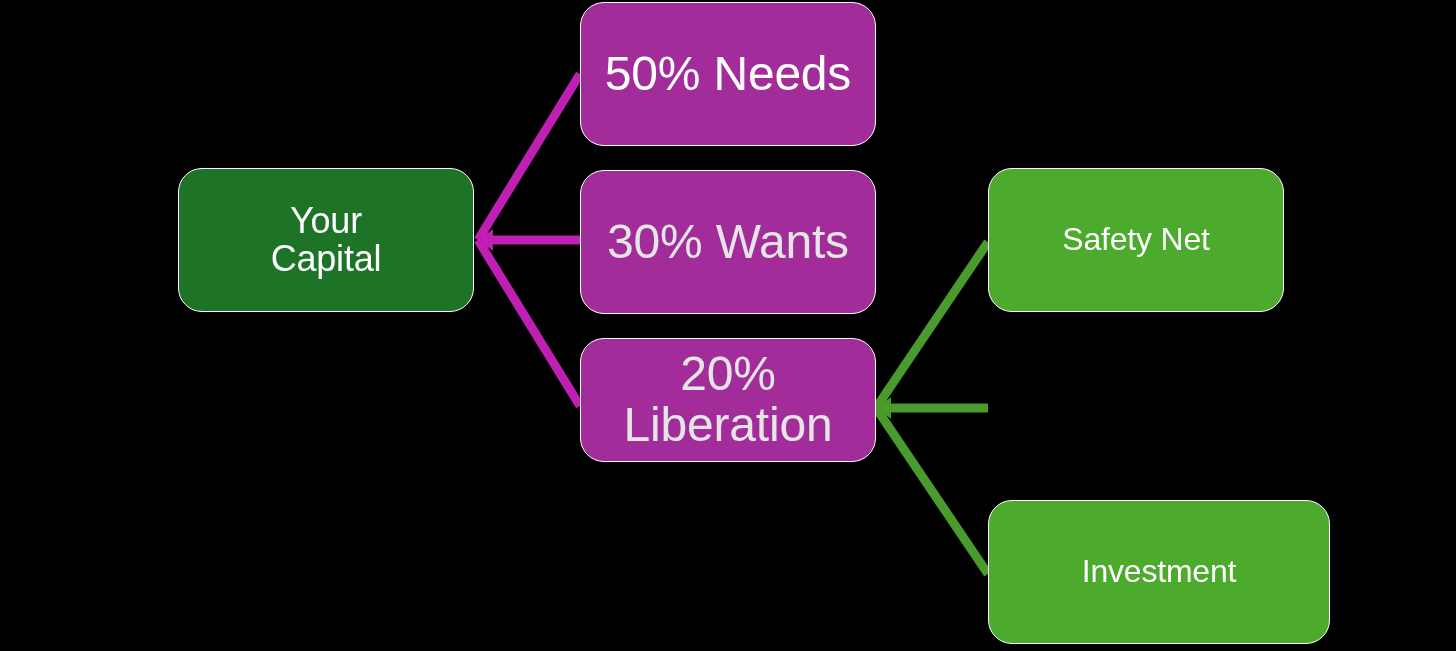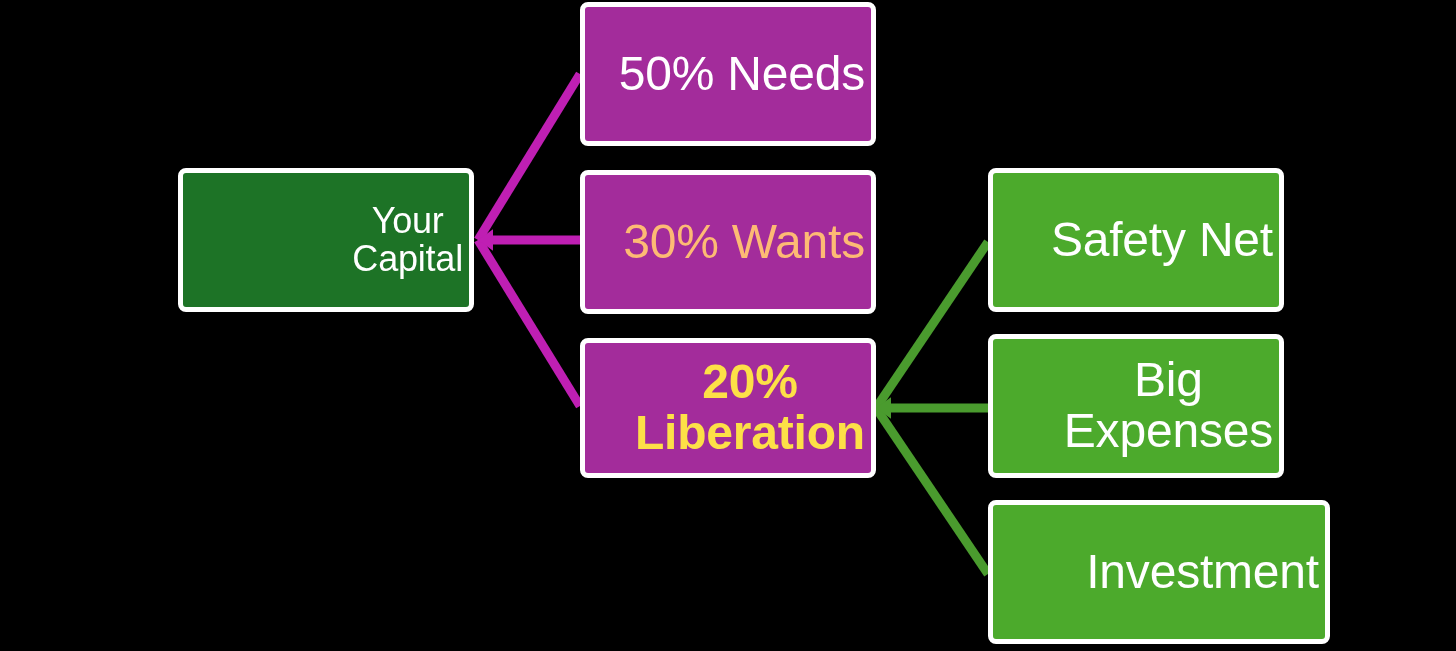--- a/index.html
+++ b/index.html
@@ -24,41 +24,41 @@
     top: 0;
     width: 1456px;
     height: 651px;
     pointer-events: none;
   }
   .node {
     position: absolute;
     box-sizing: border-box;
     display: flex;
     align-items: center;
-    justify-content: flex-end;
+    justify-content: center;
     text-align: center;
     color: #ffffff;
-    border: 5px solid #eab308;
-    border-radius: 8px;
+    border: 1px solid #eab308;
+    border-radius: 24px;
     line-height: 1.06;
     letter-spacing: -0.2px;
     white-space: pre-line;
     z-index: 5;
   }
   .node-root {
     background: #1d7326;
     font-size: 36px;
   }
   .node-split {
     background: #a32c9b;
     font-size: 48px;
   }
   .node-leaf {
     background: #4caa2c;
-    font-size: 48px;
+    font-size: 32px;
   }
   .node-label {
     display: block;
     white-space: pre-line;
     padding: 0 6px;
   }
 </style>
 </head>
 <body>
 
@@ -78,32 +78,28 @@
   </svg>
 
   <div class="node node-root" id="node-root" style="left: 178px; top: 168px; width: 296px; height: 144px; background: rgb(29, 115, 38); border-color: rgb(255, 255, 255); color: rgb(255, 255, 255);">
     <span class="node-label">Your
 Capital</span>
   </div>
 
   <div class="node node-split" id="node-split-0" style="left: 580px; top: 2px; width: 296px; height: 144px; background: rgb(163, 44, 155); border-color: rgb(255, 255, 255); color: rgb(255, 255, 255);">
     <span class="node-label">50% Needs</span>
   </div>
-  <div class="node node-split" id="node-split-1" style="left: 580px; top: 170px; width: 296px; height: 144px; background: rgb(163, 44, 155); border-color: rgb(255, 255, 255); color: #fdba74;">
+  <div class="node node-split" id="node-split-1" style="left: 580px; top: 170px; width: 296px; height: 144px; background: rgb(163, 44, 155); border-color: rgb(255, 255, 255); color: #e5e5e5;">
     <span class="node-label">30% Wants</span>
   </div>
-  <div class="node node-split" id="node-split-2" style="left: 580px; top: 338px; width: 296px; height: 140px; background: rgb(163, 44, 155); border-color: rgb(255, 255, 255); color: #fde047; font-weight: bold;">
+  <div class="node node-split" id="node-split-2" style="left: 580px; top: 338px; width: 296px; height: 124px; background: rgb(163, 44, 155); border-color: rgb(255, 255, 255); color: #e5e5e5;">
     <span class="node-label">20%
 Liberation</span>
   </div>
 
   <div class="node node-leaf" id="node-leaf-0" style="left: 988px; top: 168px; width: 296px; height: 144px; background: rgb(76, 170, 44); border-color: rgb(255, 255, 255); color: rgb(255, 255, 255);">
     <span class="node-label">Safety Net</span>
-  </div>
-  <div class="node node-leaf" id="node-leaf-1" style="left: 988px; top: 334px; width: 296px; height: 144px; background: rgb(76, 170, 44); border-color: rgb(255, 255, 255); color: rgb(255, 255, 255);">
-    <span class="node-label">Big
-Expenses</span>
   </div>
   <div class="node node-leaf" id="node-leaf-2" style="left: 988px; top: 500px; width: 342px; height: 144px; background: rgb(76, 170, 44); border-color: rgb(255, 255, 255); color: rgb(255, 255, 255);">
     <span class="node-label">Investment</span>
   </div>
 
 </div>
 
 </body></html>

